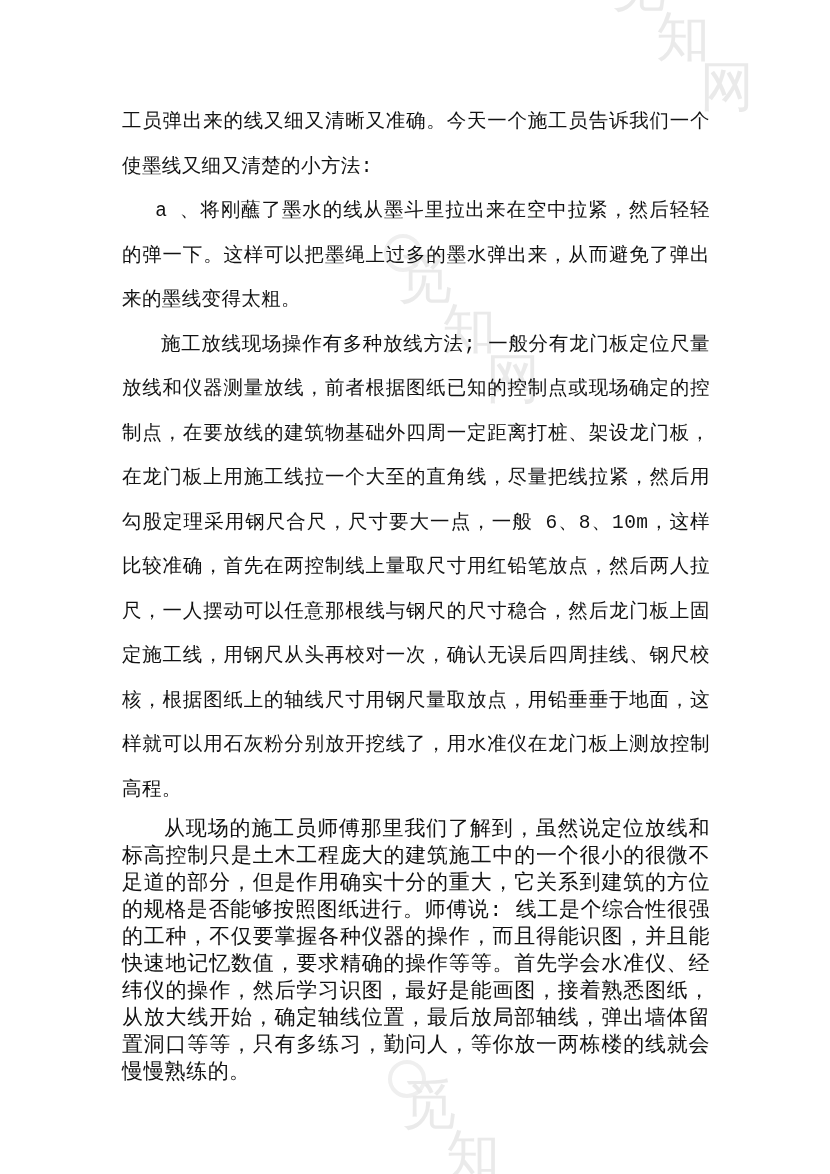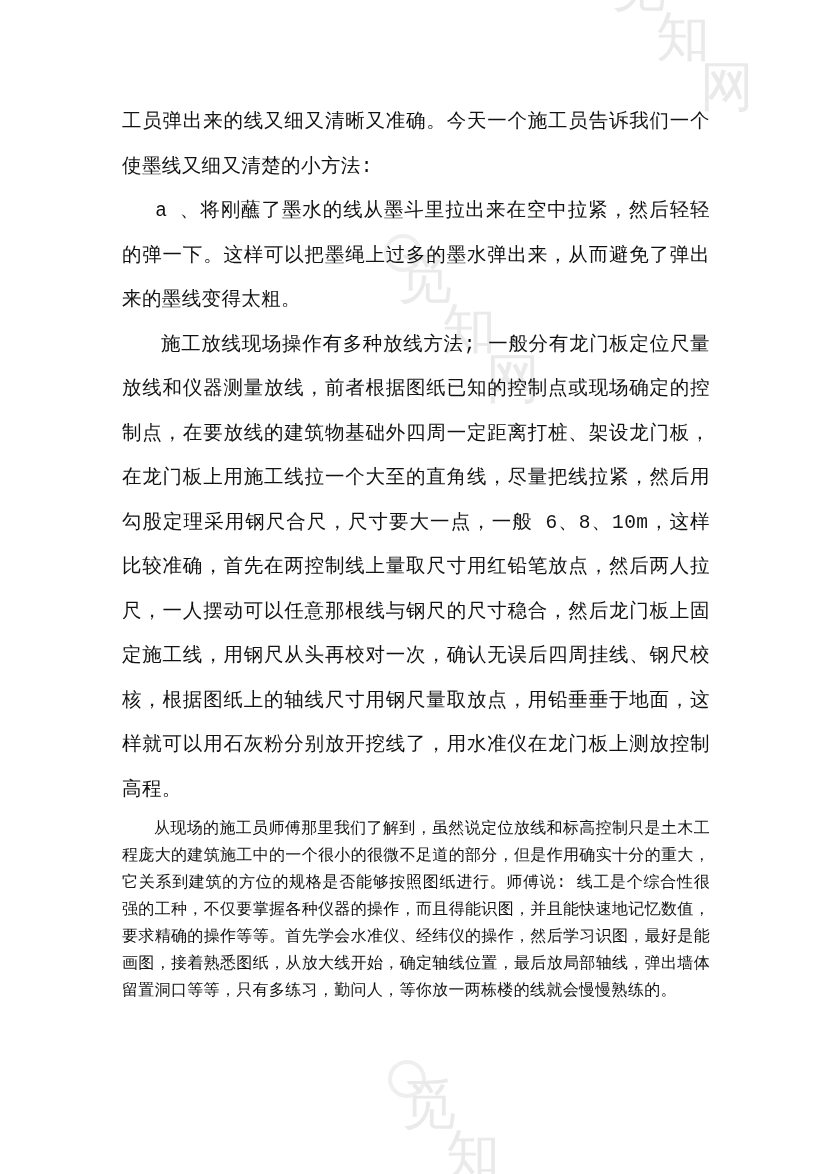--- a/index.html
+++ b/index.html
@@ -37,21 +37,21 @@
     word-break: break-all;
     color: #121212;
   }
   .indent {
     text-indent: 2em;
   }
   .indent-small {
     text-indent: 1.7em;
   }
   .para-last {
-    font-size: 16px;
+    font-size: 21px;
     line-height: 27px;
     margin-top: 4px;
   }
   
   .watermark {
     position: absolute;
     width: 190px;
     height: 200px;
     color: #d2d2d2;
     opacity: 0.45;

